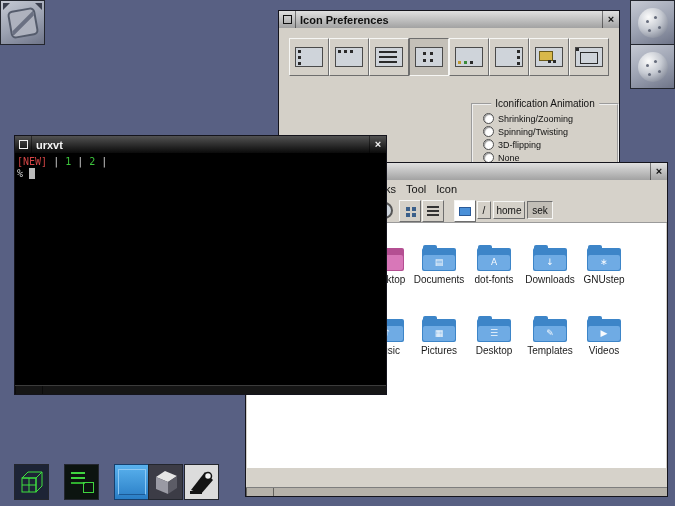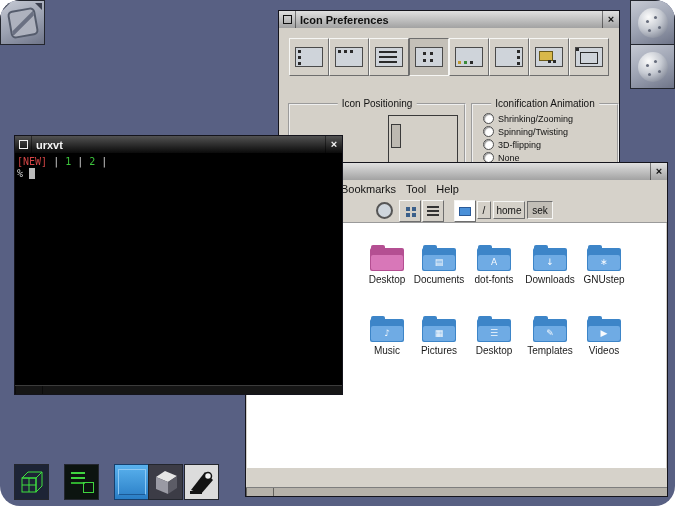--- a/index.html
+++ b/index.html
@@ -71,21 +71,21 @@
   .folder-glyph{font:9px "DejaVu Sans",sans-serif;color:rgba(255,255,255,.95);line-height:1;}
   .folder-label{margin-top:2px;font:10px "Liberation Sans",sans-serif;color:#1a1a1a;white-space:nowrap;}
   .fm-status{position:absolute;top:305px;left:0;right:0;height:22px;background:#d6d2ca;display:flex;gap:3px;
              padding:2px 2px;box-sizing:border-box;}
   .status-panel{border:1px solid;border-color:#6e6e6e #f6f6f4 #f6f6f4 #6e6e6e;display:flex;align-items:center;
                 font:10px "Liberation Sans",sans-serif;color:#111;padding:0 5px;box-sizing:border-box;white-space:nowrap;}
   .status-panel.left{width:215px;flex:0 0 auto;}
   .status-panel.right{flex:1;justify-content:flex-end;}
 
   
-  #terminal{left:14px;top:135px;width:329px;height:260px;z-index:30;background:#000;}
+  #terminal{left:14px;top:135px;width:373px;height:260px;z-index:30;background:#000;}
   .term-body{position:absolute;top:17px;left:0;right:0;bottom:8px;background:#000;padding:3px 0 0 2px;
              font:10px/12px "DejaVu Sans Mono",monospace;color:#d8d8d8;overflow:hidden;cursor:text;}
   .tline{white-space:pre;}
   .cursor{display:inline-block;width:6px;height:11px;background:#bcbcbc;vertical-align:-2px;}
 
   
   .tile{position:absolute;border:1px solid #23262e;box-sizing:border-box;cursor:pointer;
         background:linear-gradient(155deg,#c6cad4 0%,#9aa0b0 55%,#6e7488 100%);
         display:flex;align-items:center;justify-content:center;}
   .tile.big{width:45px;height:45px;}
@@ -108,21 +108,21 @@
   .tile.light{background:#dcdcdc;}
   .term-mini{position:relative;width:26px;height:26px;}
   .term-mini::before{content:"";position:absolute;left:2px;top:3px;width:14px;height:2px;background:#3fd43f;
                      box-shadow:0 5px 0 #3fd43f,0 10px 0 #2fae2f;}
   .term-mini::after{content:"";position:absolute;right:1px;bottom:2px;width:9px;height:9px;border:1px solid #3fd43f;}
   .blue-inner{width:26px;height:24px;border:1px solid #8cc8f4;border-bottom-color:#1c5a96;background:transparent;}
 </style>
 </head>
 <body>
 
-<div id="screen" style="background: rgb(88, 96, 131); border-radius: 20px;">
+<div id="screen" style="background: rgb(88, 96, 131);">
 
   <div class="window" id="iconprefs">
     <div class="titlebar gray">
       <div class="tb-btn left">
           <span class="mini-glyph"></span>
         </div>
       <span class="tb-title">Icon Preferences</span>
       <div class="tb-btn right">
           <span class="x-glyph">×</span>
         </div>
@@ -145,26 +145,20 @@
     <div class="ip-btn raised" style="left:210px">
         <span class="mini v6"></span>
       </div>
     <div class="ip-btn raised" style="left:250px">
         <span class="mini v7"></span>
       </div>
     <div class="ip-btn raised" style="left:290px">
         <span class="mini v8"></span>
       </div>
 
-    <div class="group" style="left:9px;top:92px;width:174px;height:66px">
-      <span class="group-label">Icon Positioning</span>
-      <div class="pos-preview">
-        <div class="pos-handle"></div>
-      </div>
-    </div>
 
     <div class="group" style="left:192px;top:92px;width:144px;height:66px">
       <span class="group-label">Iconification Animation</span>
       <div class="radio-row" style="top:8px">
           <span class="radio"></span>
           <span class="radio-label">Shrinking/Zooming</span>
         </div>
       <div class="radio-row" style="top:21px">
           <span class="radio"></span>
           <span class="radio-label">Spinning/Twisting</span>
@@ -185,21 +179,21 @@
       <div class="tb-btn left">
           <span class="mini-glyph"></span>
         </div>
       <div class="tb-btn right">
           <span class="x-glyph">×</span>
         </div>
     </div>
     <div class="fm-menubar">
       <span class="menu-item">Bookmarks</span>
       <span class="menu-item">Tool</span>
-      <span class="menu-item">Help</span>
+      <span class="menu-item">Icon</span>
     </div>
     <div class="fm-toolbar">
       <div class="tbtn" style="left:128px">
           <span class="glyph-circle"></span>
         </div>
       <div class="tbtn raised" style="left:153px">
           <span class="glyph-grid"></span>
         </div>
       <div class="tbtn raised" style="left:176px">
           <span class="glyph-list"></span>

